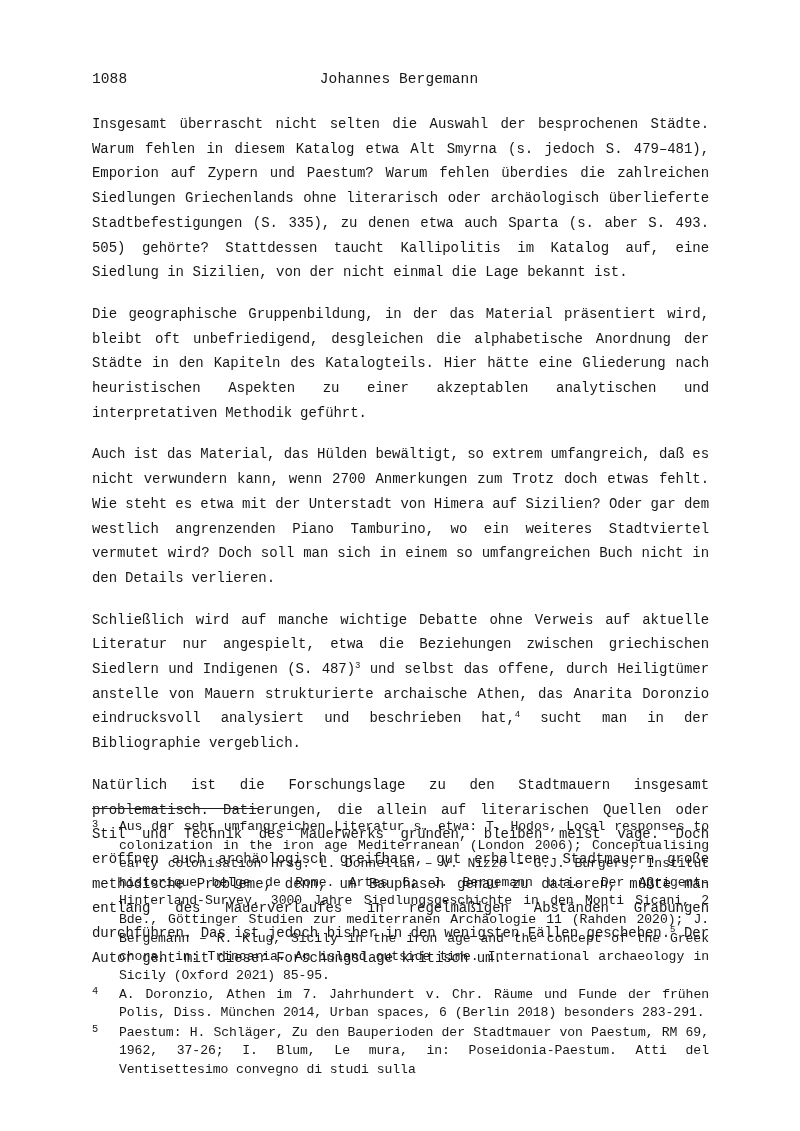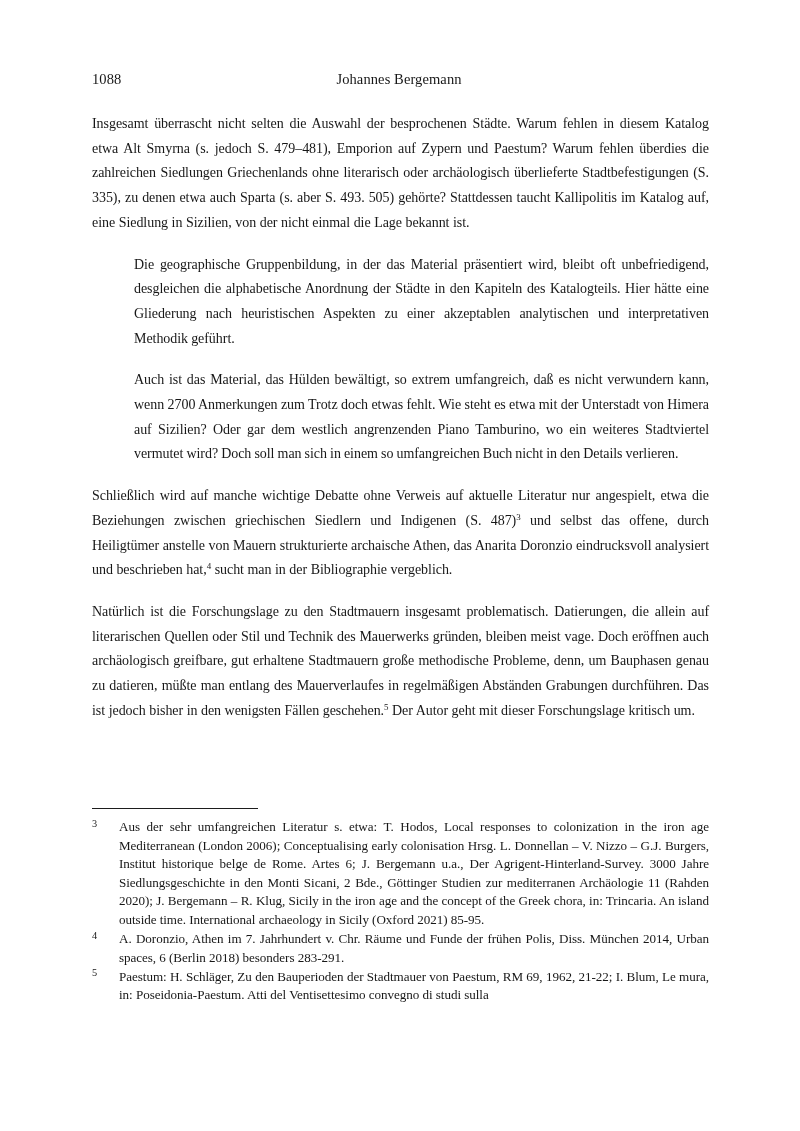--- a/index.html
+++ b/index.html
@@ -8,21 +8,21 @@
     padding: 0;
     background: #ffffff;
   }
   .page {
     position: relative;
     width: 800px;
     height: 1131px;
     background: #ffffff;
     margin: 0 auto;
     overflow: hidden;
-    font-family: Liberation Serif, serif;
+    font-family: Liberation Mono, monospace;
     color: #171717;
     -webkit-font-smoothing: antialiased;
   }
 
   
   .running-head {
     position: absolute;
     left: 92px;
     top: 68px;
     width: 616px;
@@ -61,21 +61,20 @@
     text-justify: inter-word;
     hyphens: manual;
     letter-spacing: -0.05px;
     word-spacing: 0.1px;
   }
   .para:last-child {
     margin-bottom: 12px;
   }
   .para.tight {
     word-spacing: -0.35px;
-    margin-left: 42px;
   }
   sup {
     font-size: 0.64em;
     line-height: 0;
     vertical-align: 0.52em;
   }
 
   
   .footnotes {
     position: absolute;
@@ -143,18 +142,18 @@
       <span class="fn-text">Aus der sehr umfangreichen Literatur s. etwa: T. Hodos, Local responses to colonization in the iron age Mediterranean (London 2006); Conceptualising early colonisation Hrsg. L. Donnellan – V. Nizzo – G.J. Burgers, Institut historique belge de Rome. Artes 6; J. Bergemann u.a., Der Agrigent-Hinterland-Survey. 3000 Jahre Siedlungsgeschichte in den Monti Sicani, 2 Bde., Göttinger Studien zur mediterranen Archäologie 11 (Rahden 2020); J. Bergemann – R. Klug, Sicily in the iron age and the concept of the Greek chora, in: Trincaria. An island outside time. International archaeology in Sicily (Oxford 2021) 85-95.</span>
     </div>
 
     <div class="footnote">
       <span class="fn-num">4</span>
       <span class="fn-text">A. Doronzio, Athen im 7. Jahrhundert v. Chr. Räume und Funde der frühen Polis, Diss. München 2014, Urban spaces, 6 (Berlin 2018) besonders 283-291.</span>
     </div>
 
     <div class="footnote">
       <span class="fn-num">5</span>
-      <span class="fn-text">Paestum: H. Schläger, Zu den Bauperioden der Stadtmauer von Paestum, RM 69, 1962, 21-22; I. Blum, Le mura, in: Poseidonia-Paestum. Atti del Ventisettesimo convegno di studi sulla</span>
+      <span class="fn-text">Paestum: H. Schläger, Zu den Bauperioden der Stadtmauer von Paestum, RM 69, 1962, 37-26; I. Blum, Le mura, in: Poseidonia-Paestum. Atti del Ventisettesimo convegno di studi sulla</span>
     </div>
 
   </div>
 
 </div>
 
 </body></html>

